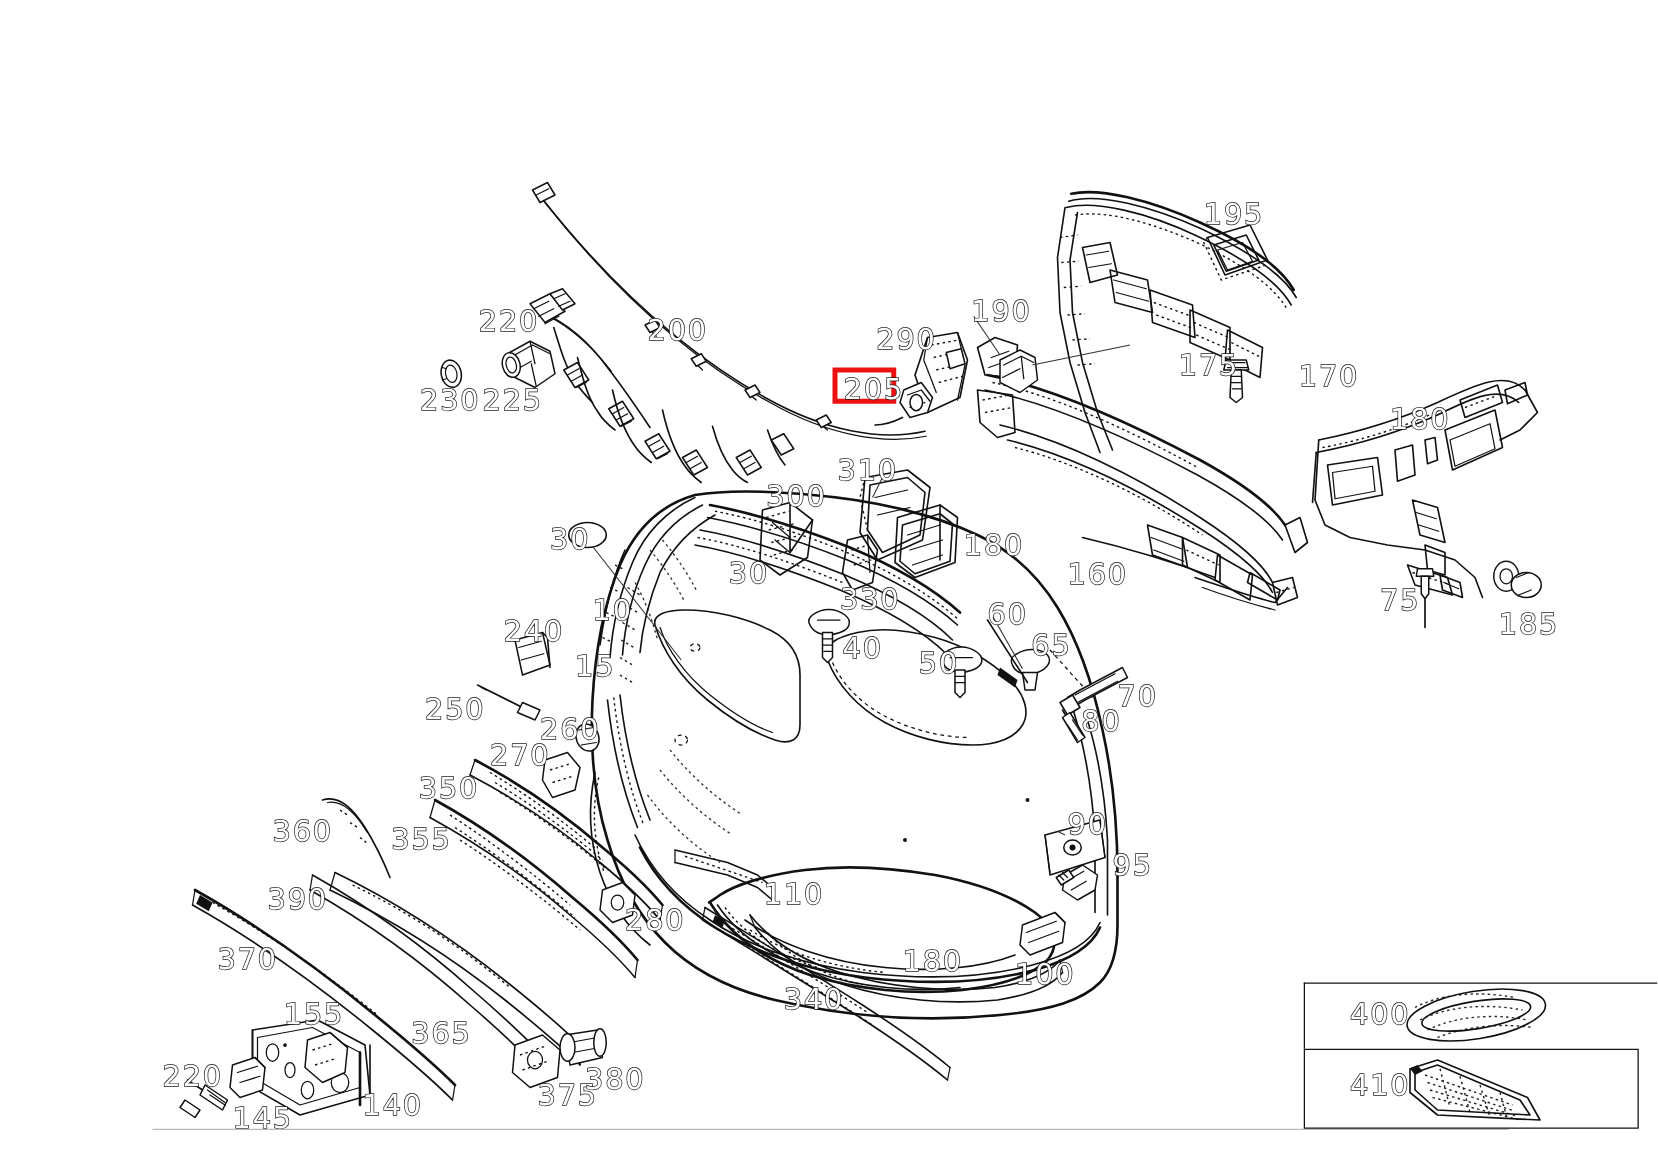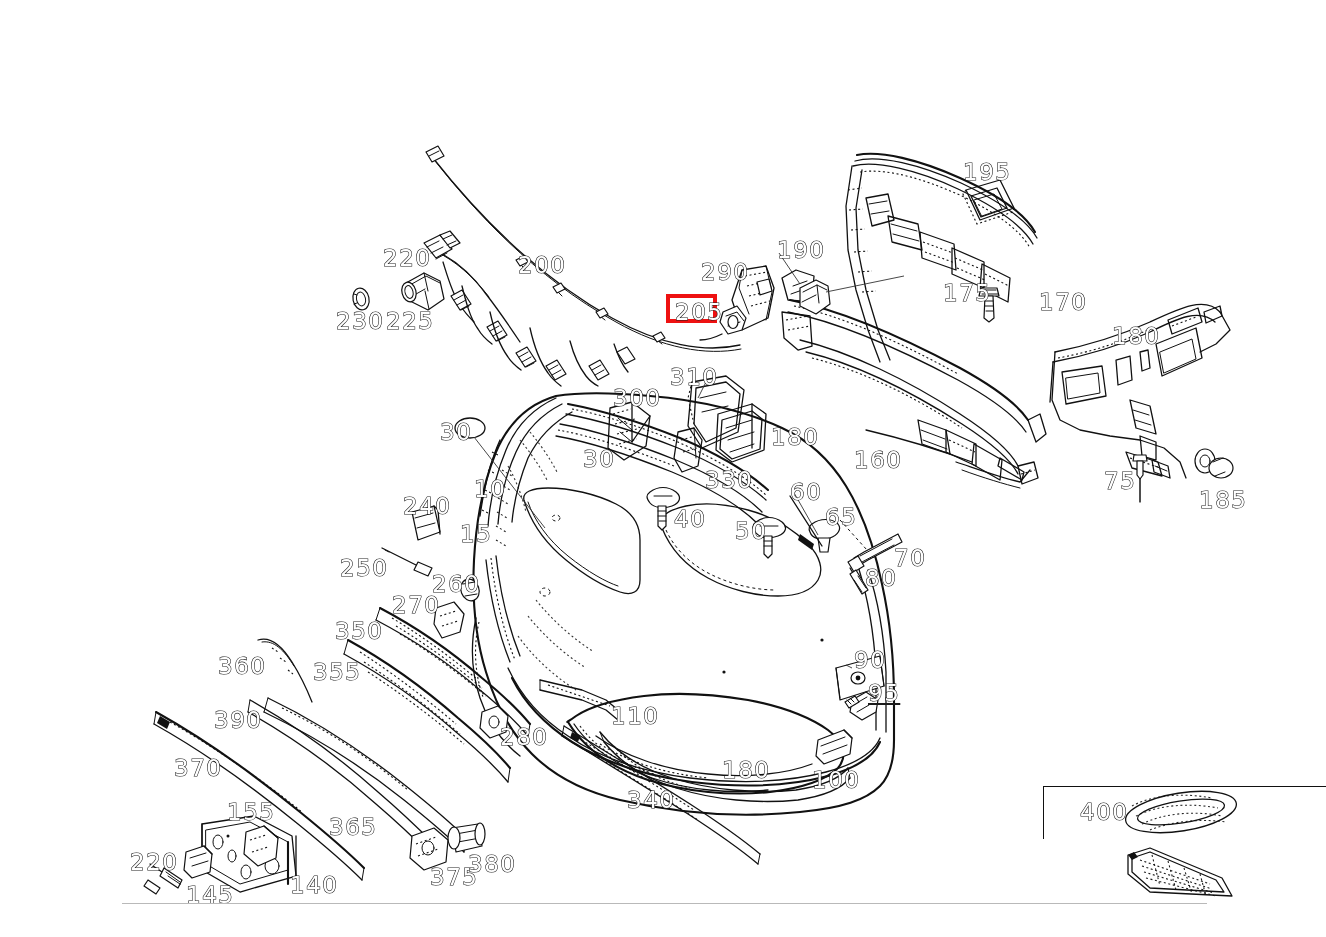--- a/index.html
+++ b/index.html
@@ -629,21 +629,21 @@
   <span class="lbl" style="left:963px; top:161px;">195</span>
   <span class="lbl" style="left:943px; top:282px;">175</span>
   <span class="lbl" style="left:1039px; top:291px;">170</span>
   <span class="lbl" style="left:1112px; top:325px;">180</span>
   <span class="lbl" style="left:854px; top:449px;">160</span>
   <span class="lbl" style="left:1104px; top:470px;">75</span>
   <span class="lbl" style="left:1199px; top:489px;">185</span>
   <span class="lbl" style="left:670px; top:366px;">310</span>
   <span class="lbl" style="left:613px; top:387px;">300</span>
   <span class="lbl" style="left:771px; top:426px;">180</span>
-  <span class="lbl" style="left:705px; top:469px;text-align:right;">330</span>
+  <span class="lbl" style="left:672px; top:469px;text-align:right;">330</span>
   <span class="lbl" style="left:440px; top:421px;">30</span>
   <span class="lbl" style="left:583px; top:448px;">30</span>
   <span class="lbl" style="left:474px; top:478px;">10</span>
   <span class="lbl" style="left:460px; top:523px;">15</span>
   <span class="lbl" style="left:674px; top:508px;">40</span>
   <span class="lbl" style="left:735px; top:520px;">50</span>
   <span class="lbl" style="left:790px; top:481px;">60</span>
   <span class="lbl" style="left:825px; top:506px;">65</span>
   <span class="lbl" style="left:894px; top:547px;">70</span>
   <span class="lbl" style="left:865px; top:567px;">80</span>
@@ -651,32 +651,35 @@
   <span class="lbl" style="left:340px; top:557px;">250</span>
   <span class="lbl" style="left:432px; top:573px;">260</span>
   <span class="lbl" style="left:392px; top:594px;">270</span>
   <span class="lbl" style="left:335px; top:620px;">350</span>
   <span class="lbl" style="left:218px; top:655px;">360</span>
   <span class="lbl" style="left:313px; top:661px;">355</span>
   <span class="lbl" style="left:214px; top:709px;">390</span>
   <span class="lbl" style="left:174px; top:757px;">370</span>
   <span class="lbl" style="left:500px; top:726px;">280</span>
   <span class="lbl" style="left:854px; top:649px;">90</span>
-  <span class="lbl" style="left:868px; top:682px;text-decoration:underline;">95</span>
+  <span class="lbl" style="left:890px; top:682px;">95</span>
   <span class="lbl" style="left:563px; top:705px;margin-left:48px;">110</span>
   <span class="lbl" style="left:722px; top:759px;">180</span>
   <span class="lbl" style="left:812px; top:769px;">100</span>
   <span class="lbl" style="left:627px; top:789px;">340</span>
   <span class="lbl" style="left:227px; top:801px;">155</span>
   <span class="lbl" style="left:329px; top:816px;">365</span>
   <span class="lbl" style="left:430px; top:866px;">375</span>
   <span class="lbl" style="left:468px; top:853px;">380</span>
   <span class="lbl" style="left:130px; top:851px;">220</span>
   <span class="lbl" style="left:186px; top:884px;">145</span>
   <span class="lbl" style="left:290px; top:874px;">140</span>
 
   <div class="inset" id="inset-400">
     <span class="lbl" style="left:36px; top:14px;">400</span>
   </div>
+  <div class="inset" id="inset-410">
+    <span class="lbl" style="left:36px; top:18px;">410</span>
+  </div>
 
   <div id="footer-rule"></div>
 
 </div>
 
 </body></html>

